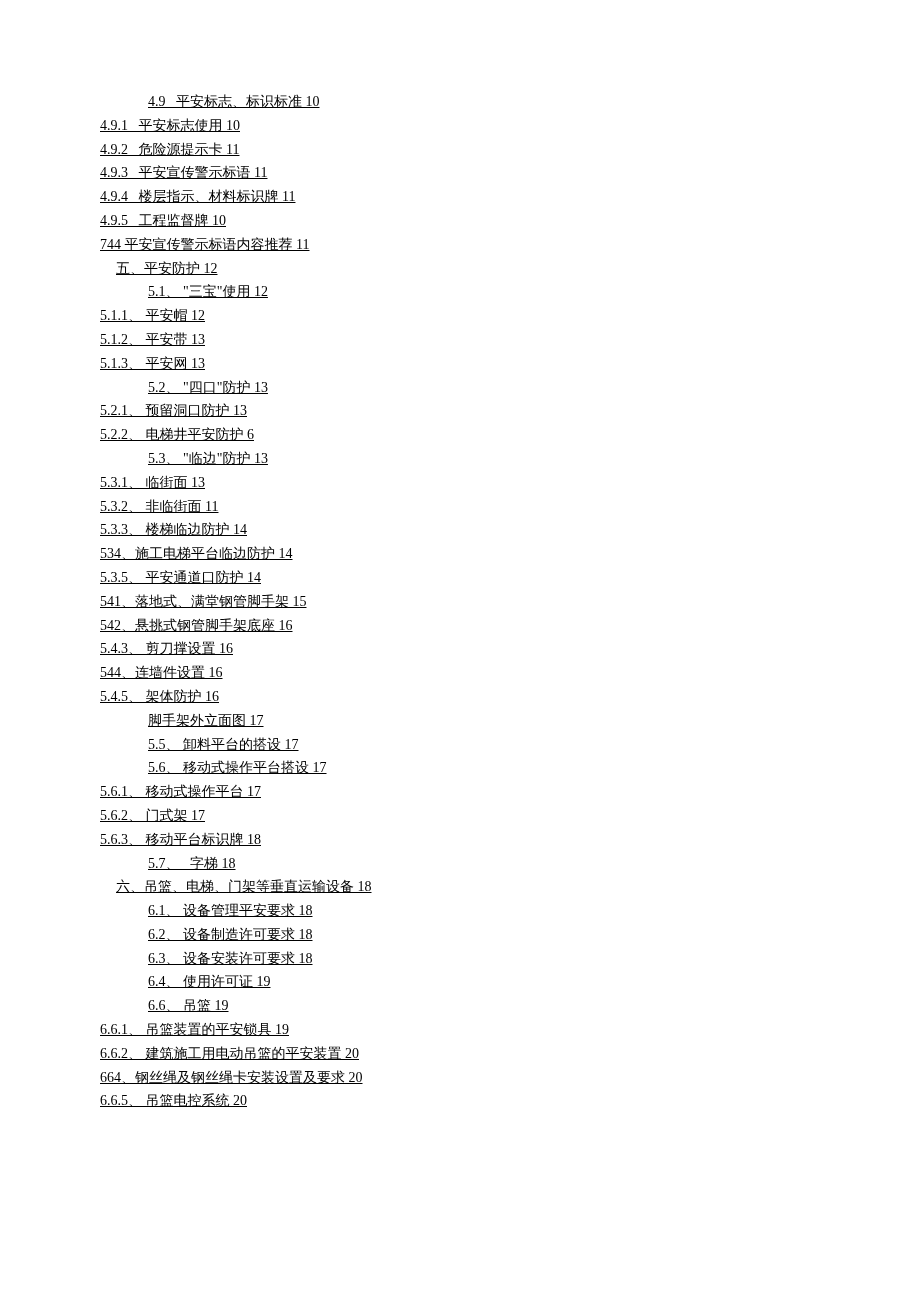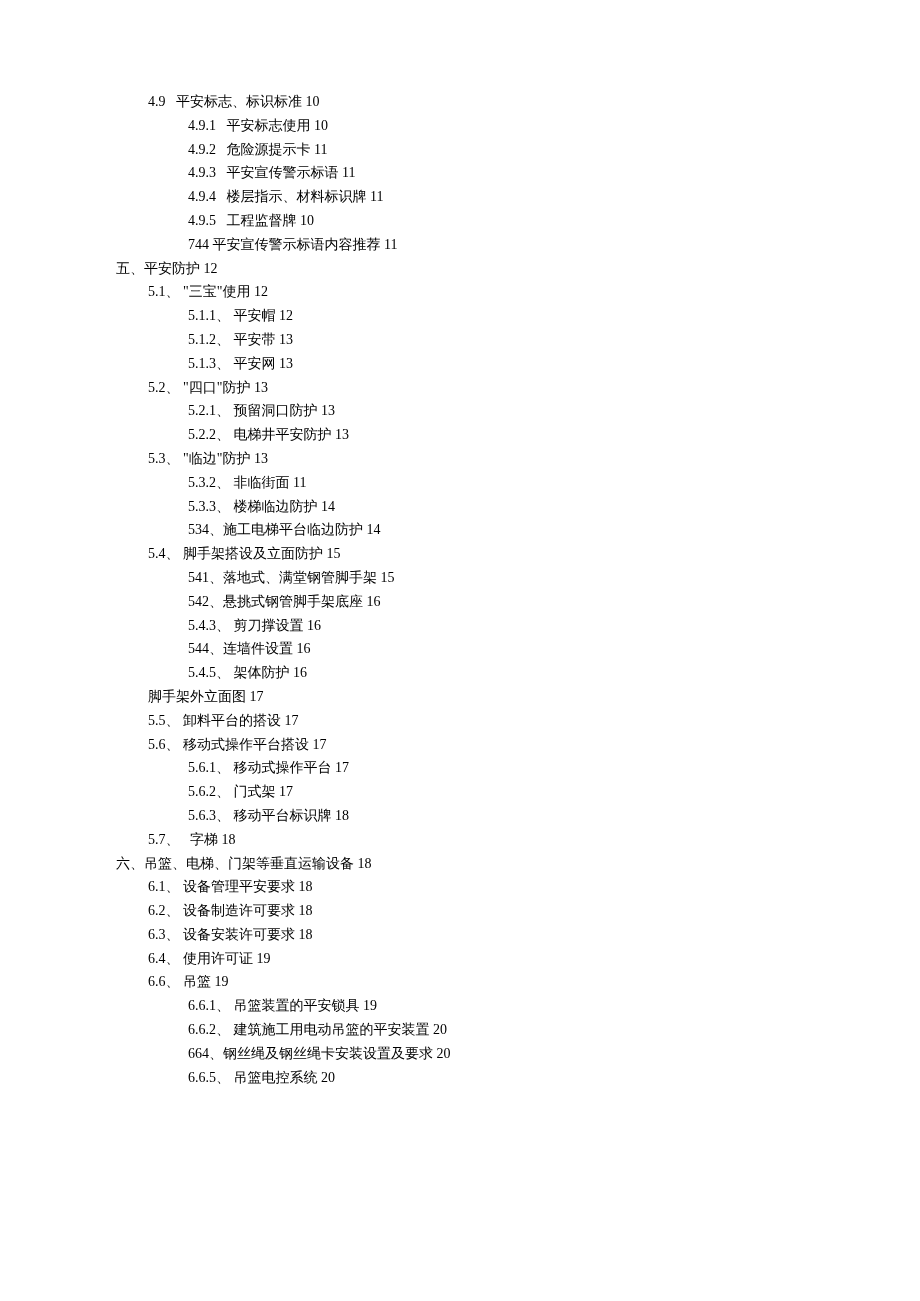--- a/index.html
+++ b/index.html
@@ -9,29 +9,29 @@
     font-family: "SimSun", "宋体", serif;
     font-size: 14px;
     color: #000;
     line-height: 1.7;
   }
   .page {
     width: 920px;
     min-height: 1301px;
     padding: 90px 100px 90px 100px;
     box-sizing: border-box;
+    text-decoration: underline;
   }
   .lvl1 {
     margin-left: 16px;
   }
   .lvl2 {
     margin-left: 48px;
   }
   .lvl3 {
-    margin-left: 88px;
   }
   .line {
     white-space: pre;
   }
 </style>
 </head>
 <body>
 
 <div class="page">
   <div id="toc-container">
@@ -42,26 +42,27 @@
       <div class="line lvl3">4.9.4   楼层指示、材料标识牌 11</div>
       <div class="line lvl3">4.9.5   工程监督牌 10</div>
       <div class="line lvl3">744 平安宣传警示标语内容推荐 11</div>
       <div class="line lvl1">五、平安防护 12</div>
       <div class="line lvl2">5.1、 "三宝"使用 12</div>
       <div class="line lvl3">5.1.1、 平安帽 12</div>
       <div class="line lvl3">5.1.2、 平安带 13</div>
       <div class="line lvl3">5.1.3、 平安网 13</div>
       <div class="line lvl2">5.2、 "四口"防护 13</div>
       <div class="line lvl3">5.2.1、 预留洞口防护 13</div>
-      <div class="line lvl3">5.2.2、 电梯井平安防护 13</div>
+      <div class="line lvl3">5.2.2、 电梯井平安防护 6</div>
       <div class="line lvl2">5.3、 "临边"防护 13</div>
+      <div class="line lvl3">5.3.1、 临街面 13</div>
       <div class="line lvl3">5.3.2、 非临街面 11</div>
       <div class="line lvl3">5.3.3、 楼梯临边防护 14</div>
       <div class="line lvl3">534、施工电梯平台临边防护 14</div>
-      <div class="line lvl2">5.4、 脚手架搭设及立面防护 15</div>
+      <div class="line lvl3">5.3.5、 平安通道口防护 14</div>
       <div class="line lvl3">541、落地式、满堂钢管脚手架 15</div>
       <div class="line lvl3">542、悬挑式钢管脚手架底座 16</div>
       <div class="line lvl3">5.4.3、 剪刀撑设置 16</div>
       <div class="line lvl3">544、连墙件设置 16</div>
       <div class="line lvl3">5.4.5、 架体防护 16</div>
       <div class="line lvl2">脚手架外立面图 17</div>
       <div class="line lvl2">5.5、 卸料平台的搭设 17</div>
       <div class="line lvl2">5.6、 移动式操作平台搭设 17</div>
       <div class="line lvl3">5.6.1、 移动式操作平台 17</div>
       <div class="line lvl3">5.6.2、 门式架 17</div>

